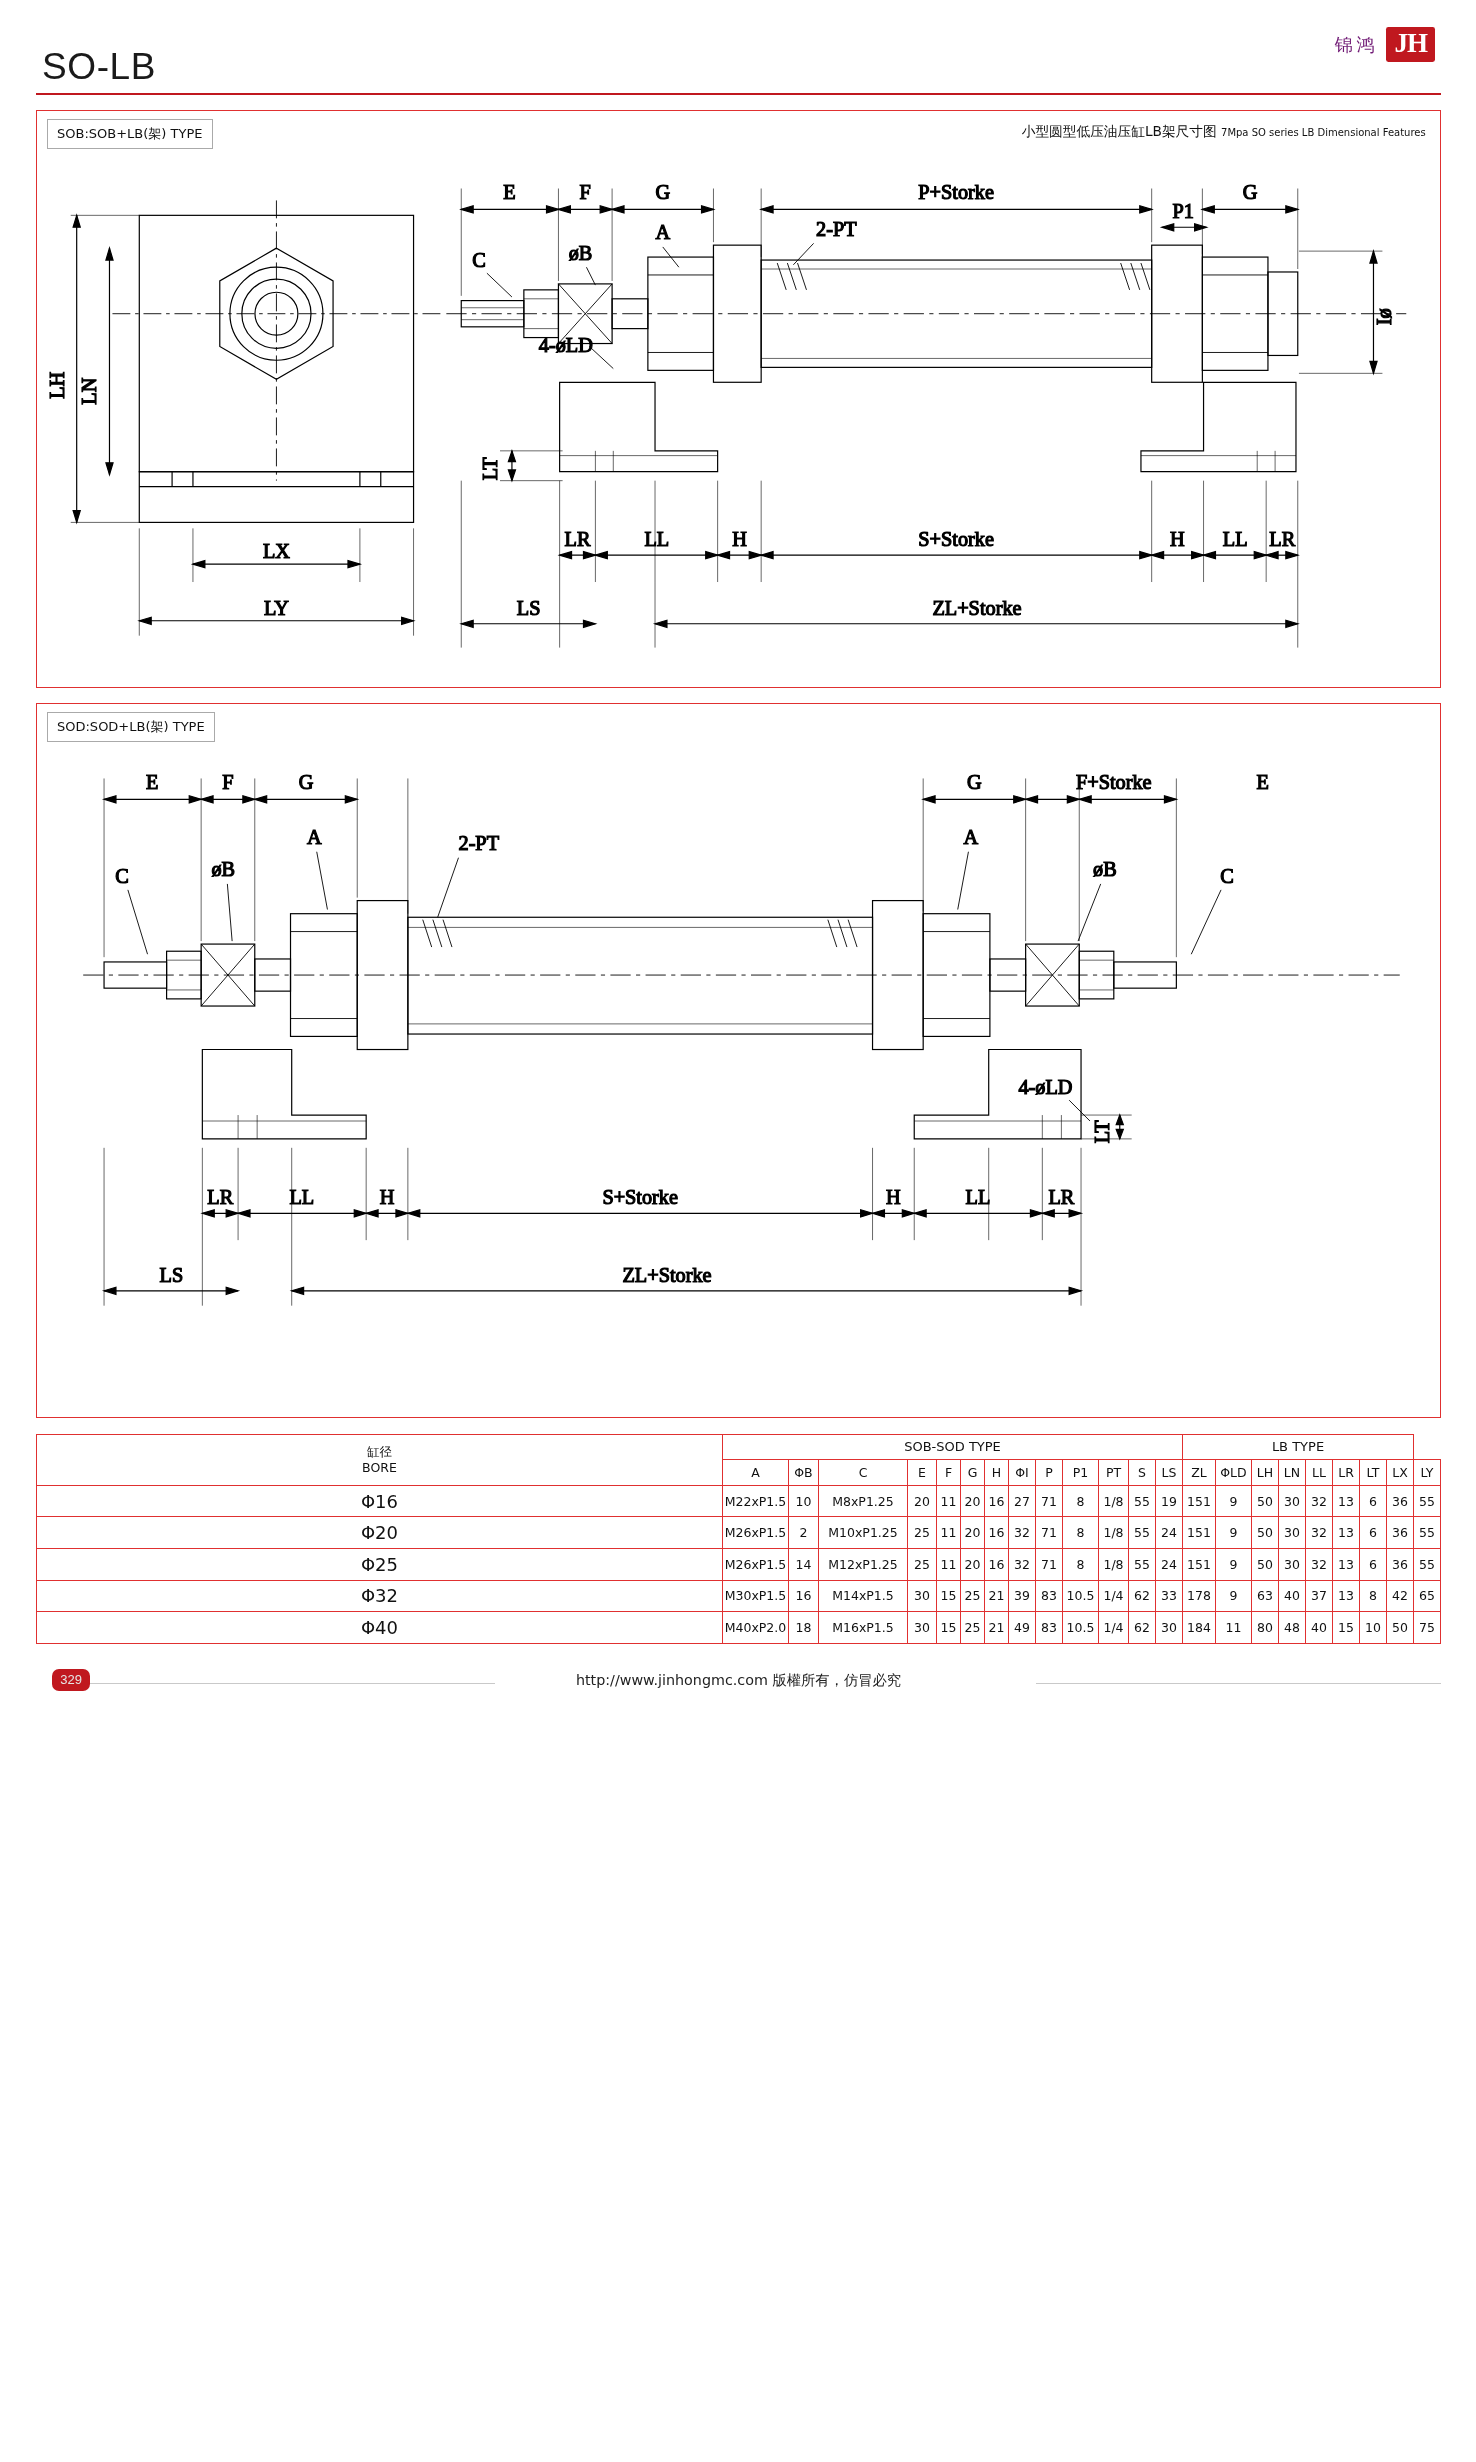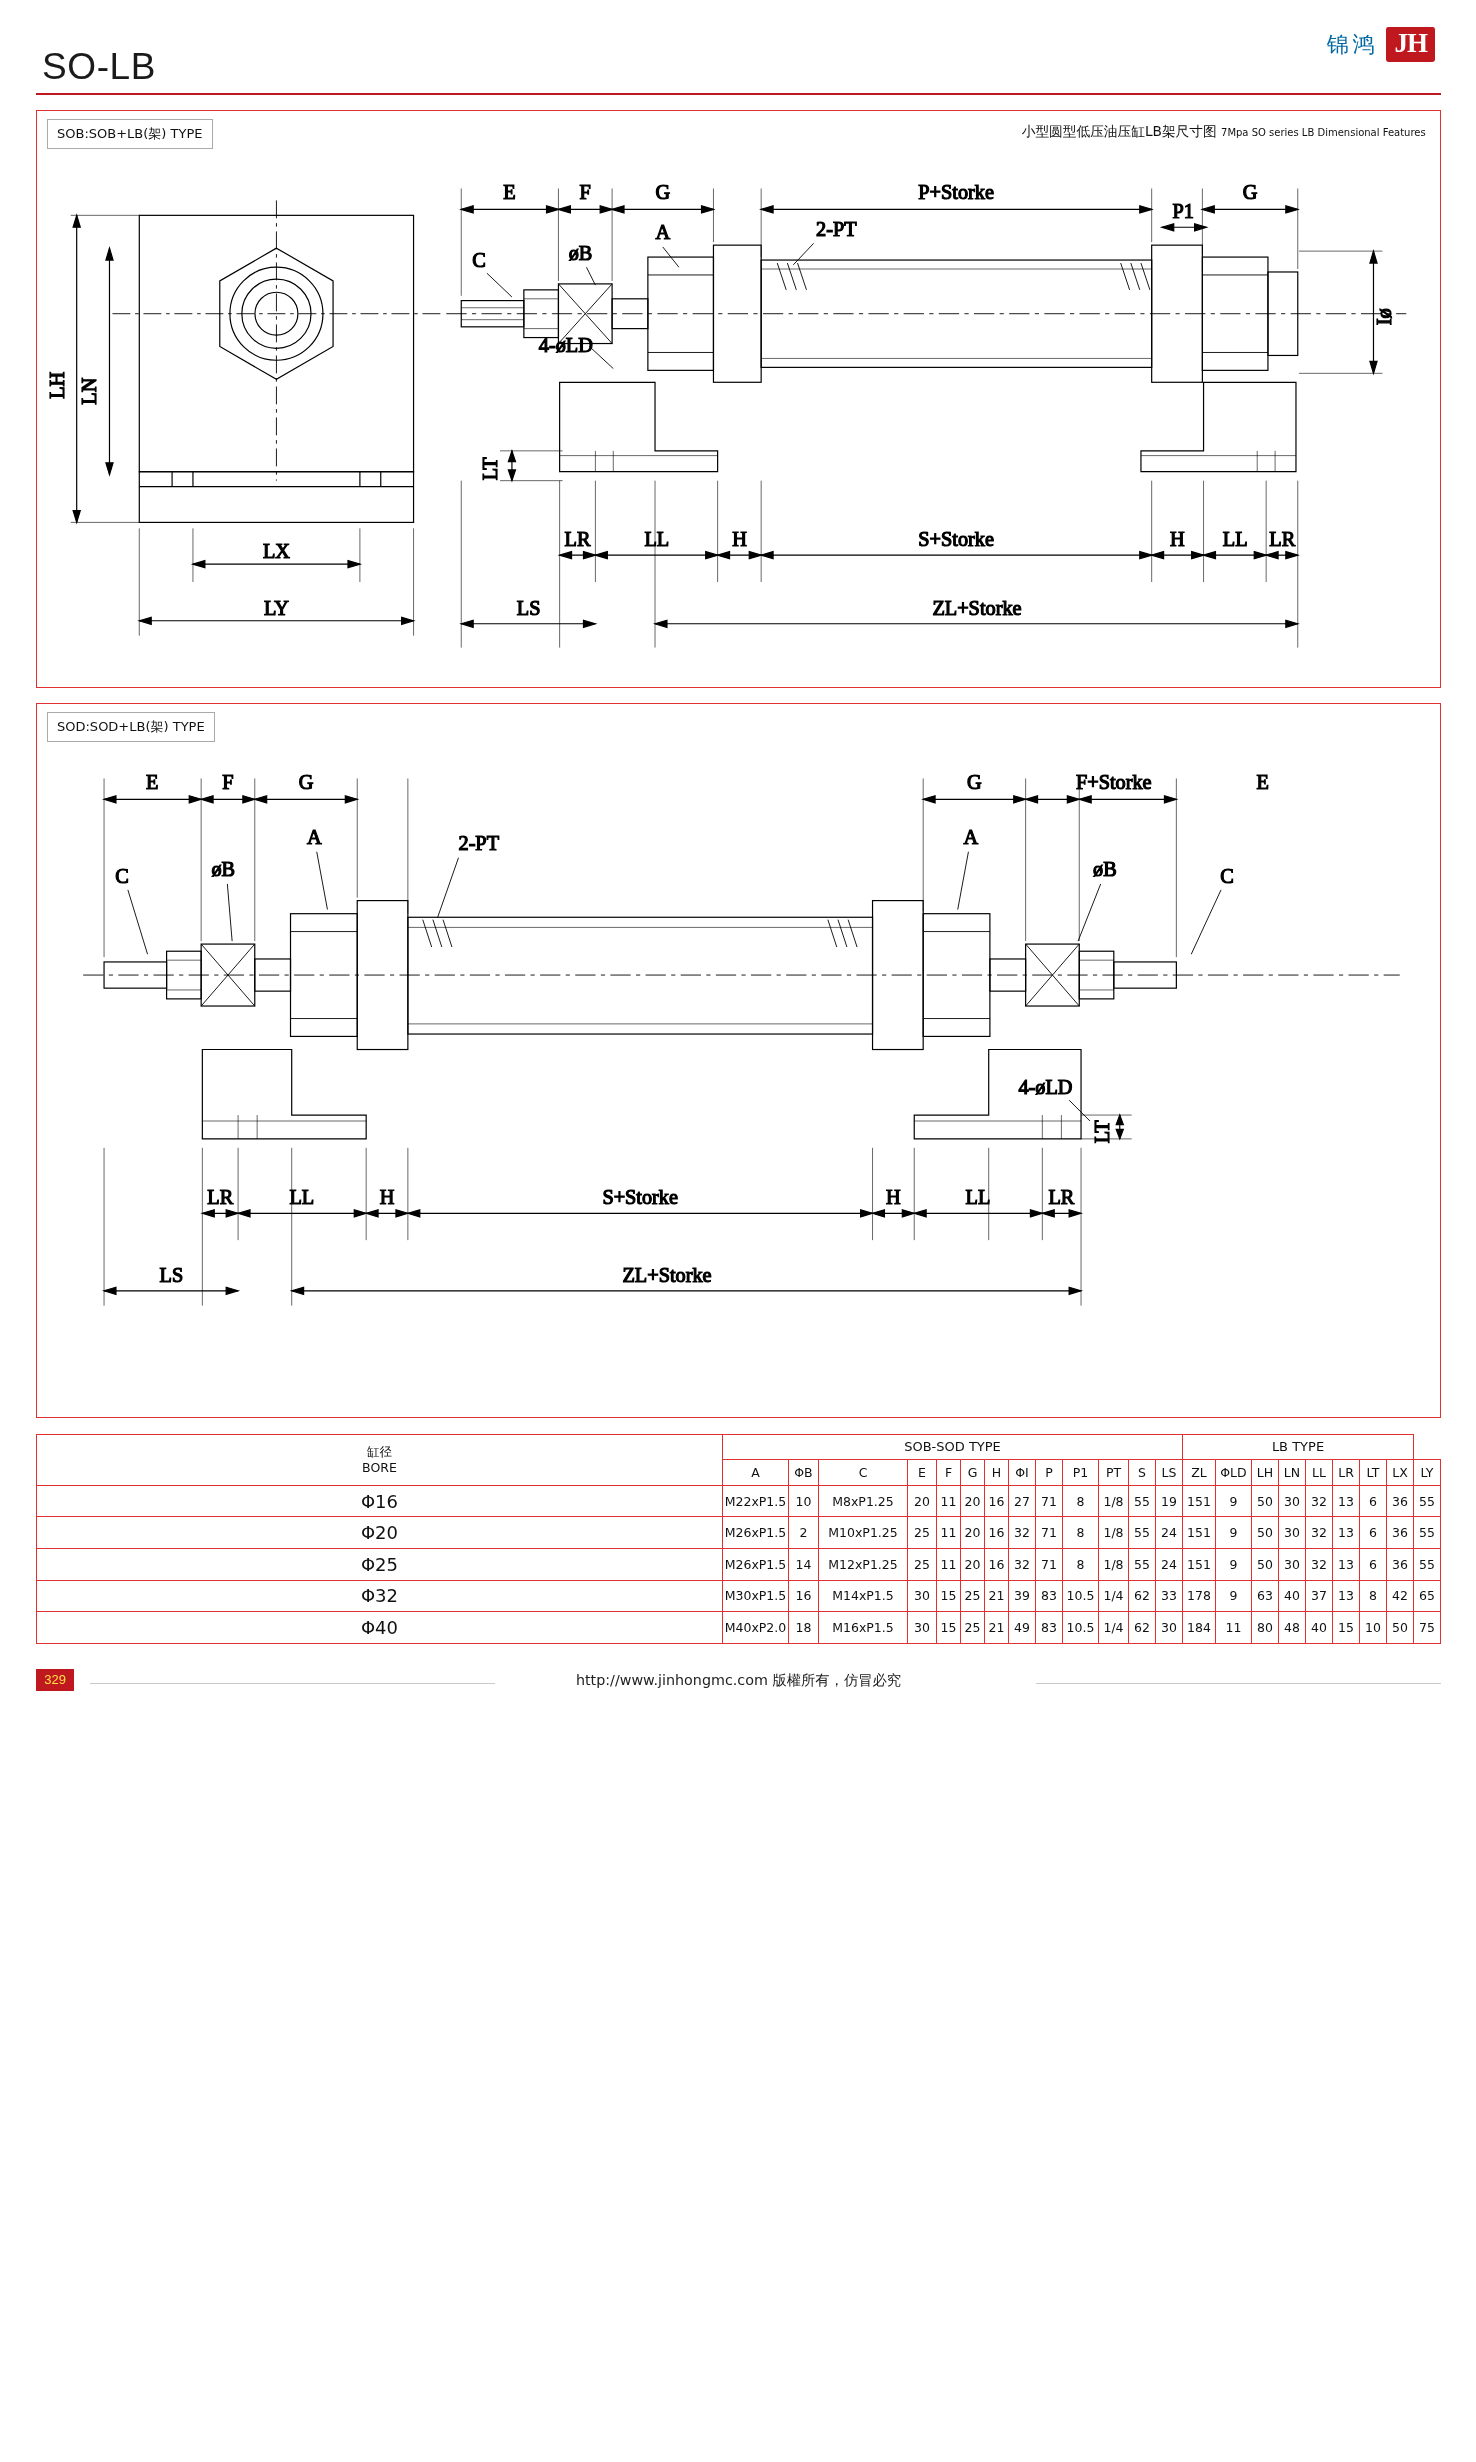--- a/index.html
+++ b/index.html
@@ -15,21 +15,21 @@
   .page { position:relative; width:1477px; height:2462px; padding: 16px 36px; }
 
   
   .header { position:relative; height: 71px; }
   .header .title {
     position:absolute; left: 6px; top: 30px;
     font-size: 37px; letter-spacing: 0.6px; color:#1a1a1a;
     font-family: "Liberation Sans", sans-serif; font-weight: 400;
   }
   .brand { position:absolute; right: 6px; top: 10.7px; display:flex; align-items:center; gap: 8.3px; }
-  .brand .cn { font-size: 22px; color:#0369a1; letter-spacing: 3.6px; font-family:"DejaVu Sans", sans-serif; }
+  .brand .cn { font-size: 18px; color:#701a75; letter-spacing: 3.6px; font-family:"DejaVu Sans", sans-serif; }
   .brand .logo {
     background:#c0181f; color:#fff; font-size: 27px; font-weight:bold;
     padding: 1.2px 8.3px 3.6px 8.3px; border-radius: 2.4px; letter-spacing: -1.2px;
     font-family:"Liberation Serif", serif;
   }
   .hr-red { height: 2.4px; background:#c0181f; margin: 6px 0 14.3px 0; }
 
   
   .panel { border: 1.2px solid #e03030; position:relative; margin-bottom: 15.5px; background:#fff; }
   .panel-tag {
@@ -51,22 +51,22 @@
     font-family:"DejaVu Sans", sans-serif; font-weight: normal;
   }
   table.dim thead th { font-size: 12.5px; }
   table.dim .grouphdr { font-size: 13px; }
   table.dim td.bore { font-size: 18px; }
   .bore-head { line-height: 1.25; font-size: 12px; }
 
   
   .footer { position:relative; margin-top: 21.4px; height: 42px; }
   .pagenum {
-    position:absolute; left: 0; top: 3.6px; background:#c0181f; color:#fde047;
-    font-size: 13px; padding: 3.6px 8.3px;
+    position:absolute; left: 16px; top: 3.6px; background:#c0181f; color:#e5e5e5;
+    font-size: 13px; padding: 3.6px 8.3px; border-radius: 7px;
   }
   .footer-line { position:absolute; top: 18px; left: 54px; right: 0; height:0.6px; }
   .footer-line:before, .footer-line:after {
     content:""; position:absolute; top:0; height:0.6px; background:#c9c9c9;
   }
   .footer-line:before { left: 0; width: 405px; }
   .footer-line:after { right: 0; width: 405px; }
   .footer-text {
     position:absolute; left: 50%; transform: translateX(-50%); top: 6px;
     font-size: 14.3px; color:#222; font-family:"DejaVu Sans", sans-serif; white-space:nowrap;

